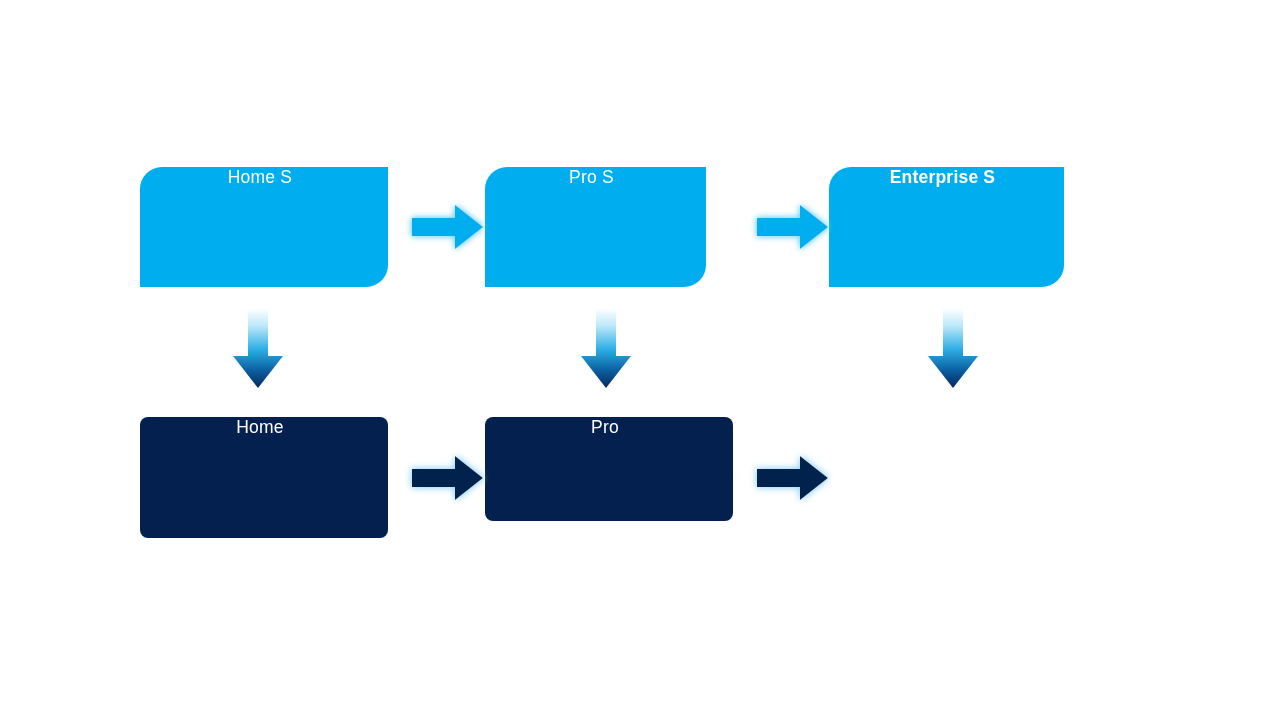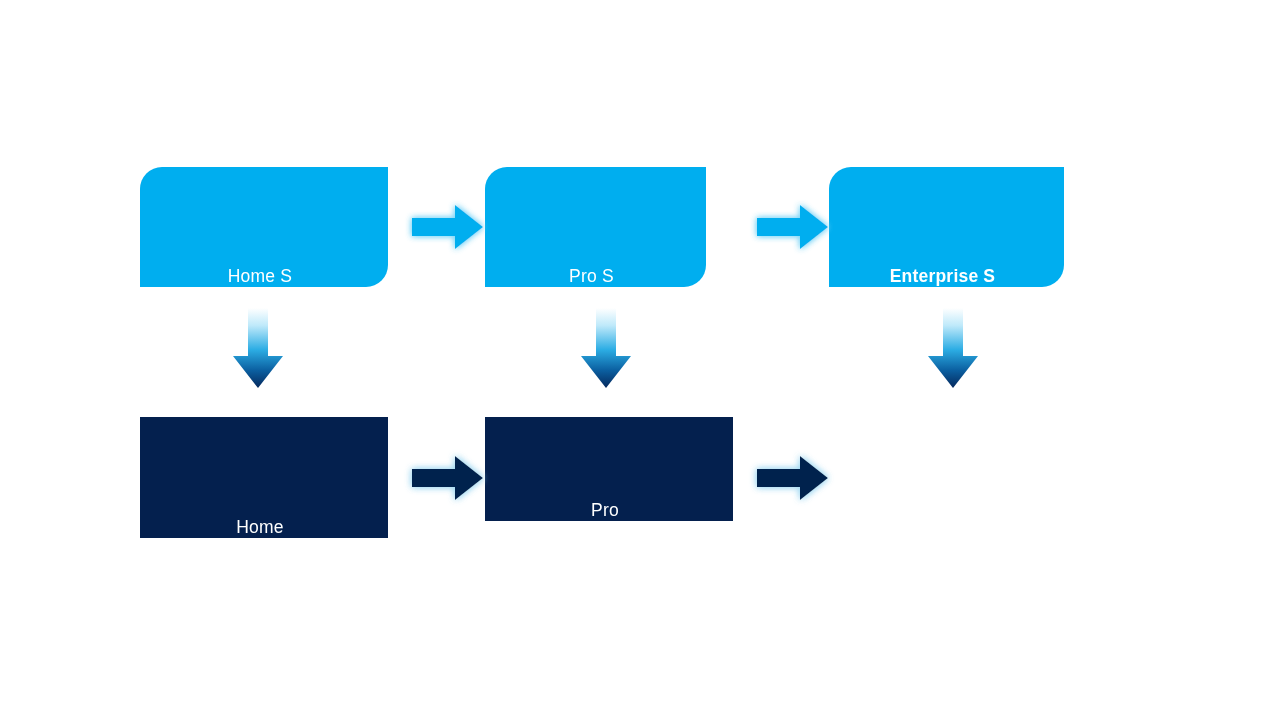--- a/index.html
+++ b/index.html
@@ -17,21 +17,21 @@
     position: relative;
     width: 1280px;
     height: 720px;
     background: #ffffff;
   }
 
   
   .node {
     position: absolute;
     display: flex;
-    align-items: flex-end;
+    align-items: flex-start;
     justify-content: center;
     box-sizing: border-box;
     color: #ffffff;
     font-size: 17.5px;
     font-weight: 400;
     letter-spacing: 0.2px;
     line-height: 1.2;
     user-select: none;
   }
   .node .node-label {
@@ -40,21 +40,21 @@
     padding-right: 8px;
   }
 
   .node--service {
     background: #00AEEF;
     
     border-radius: 22px 0 22px 0;
   }
   .node--product {
     background: #04204E;
-    border-radius: 0;
+    border-radius: 8px;
   }
 
   
   .arrow-h {
     position: absolute;
     display: block;
   }
   .arrow-h svg { display: block; overflow: visible; }
 
   

